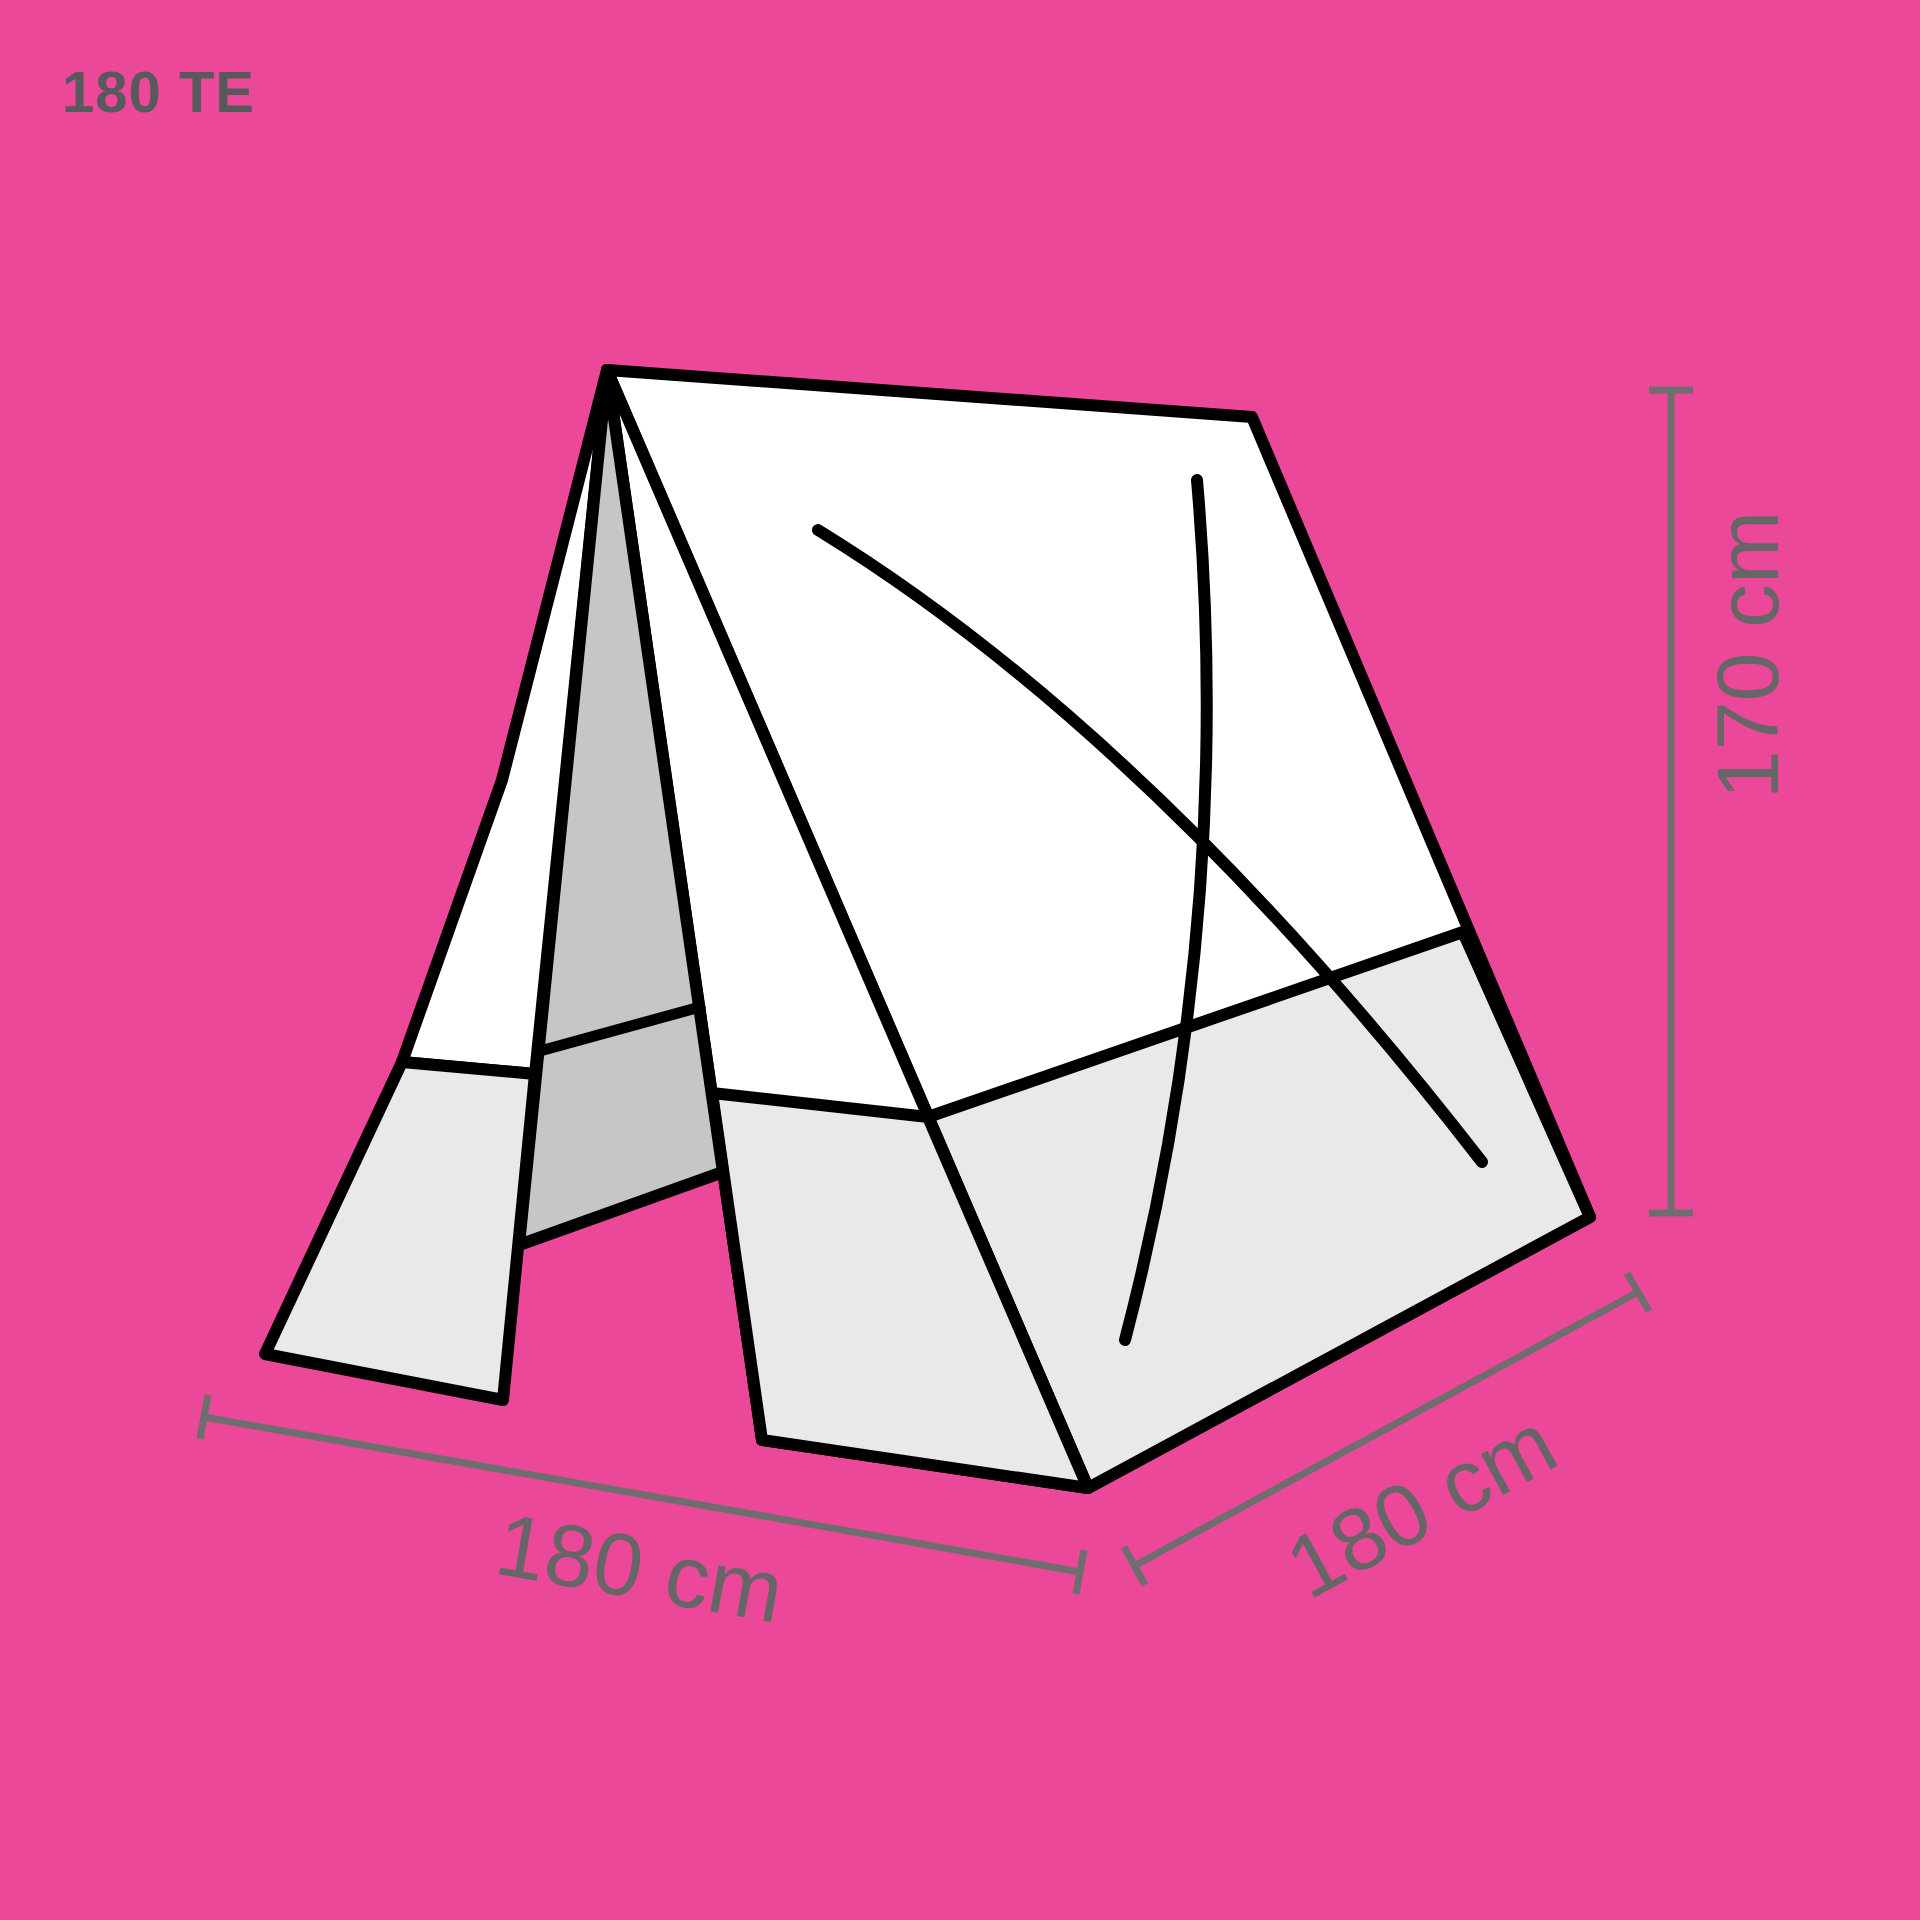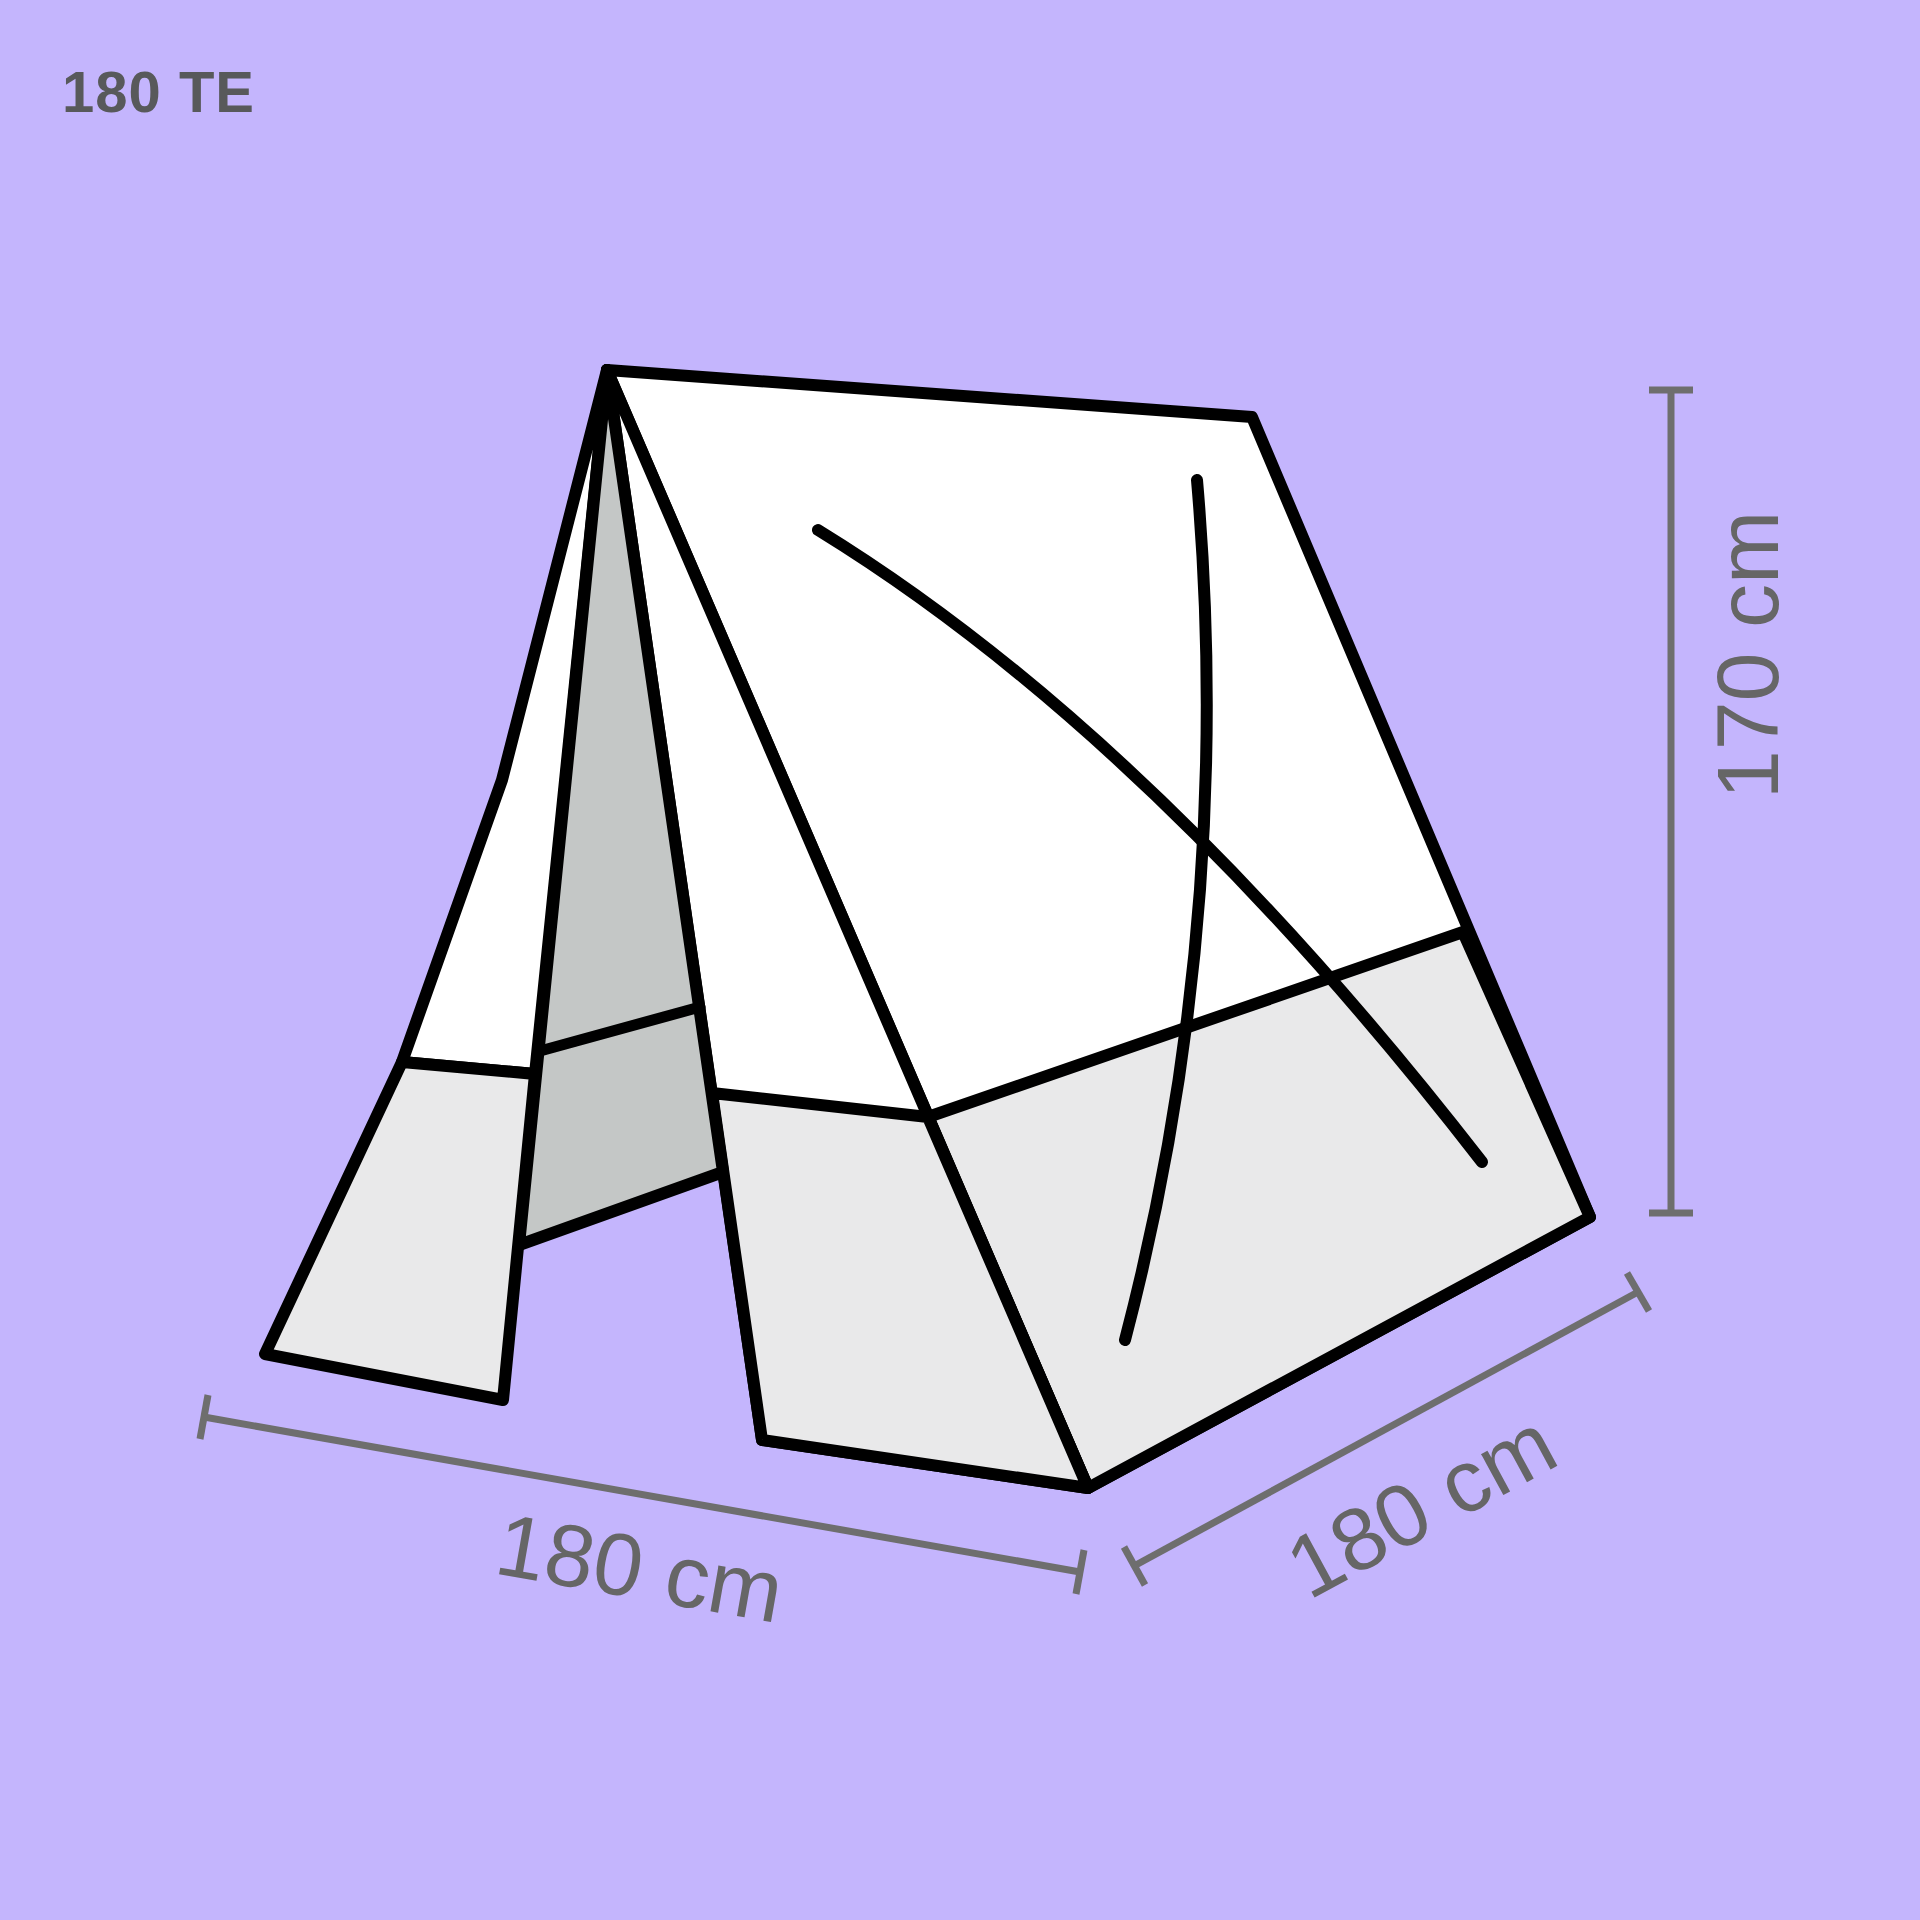--- a/index.html
+++ b/index.html
@@ -8,21 +8,21 @@
     background: #ffffff;
     width: 1920px;
     height: 1920px;
     overflow: hidden;
     font-family: "Liberation Sans", "DejaVu Sans", sans-serif;
   }
   #stage {
     position: relative;
     width: 1920px;
     height: 1920px;
-    background: #c4b5fd;
+    background: #ec4899;
   }
   svg { display: block; }
   .face {
     stroke: #000000;
     stroke-width: 12;
     stroke-linejoin: round;
   }
   .edge {
     stroke: #000000;
     stroke-width: 11;

